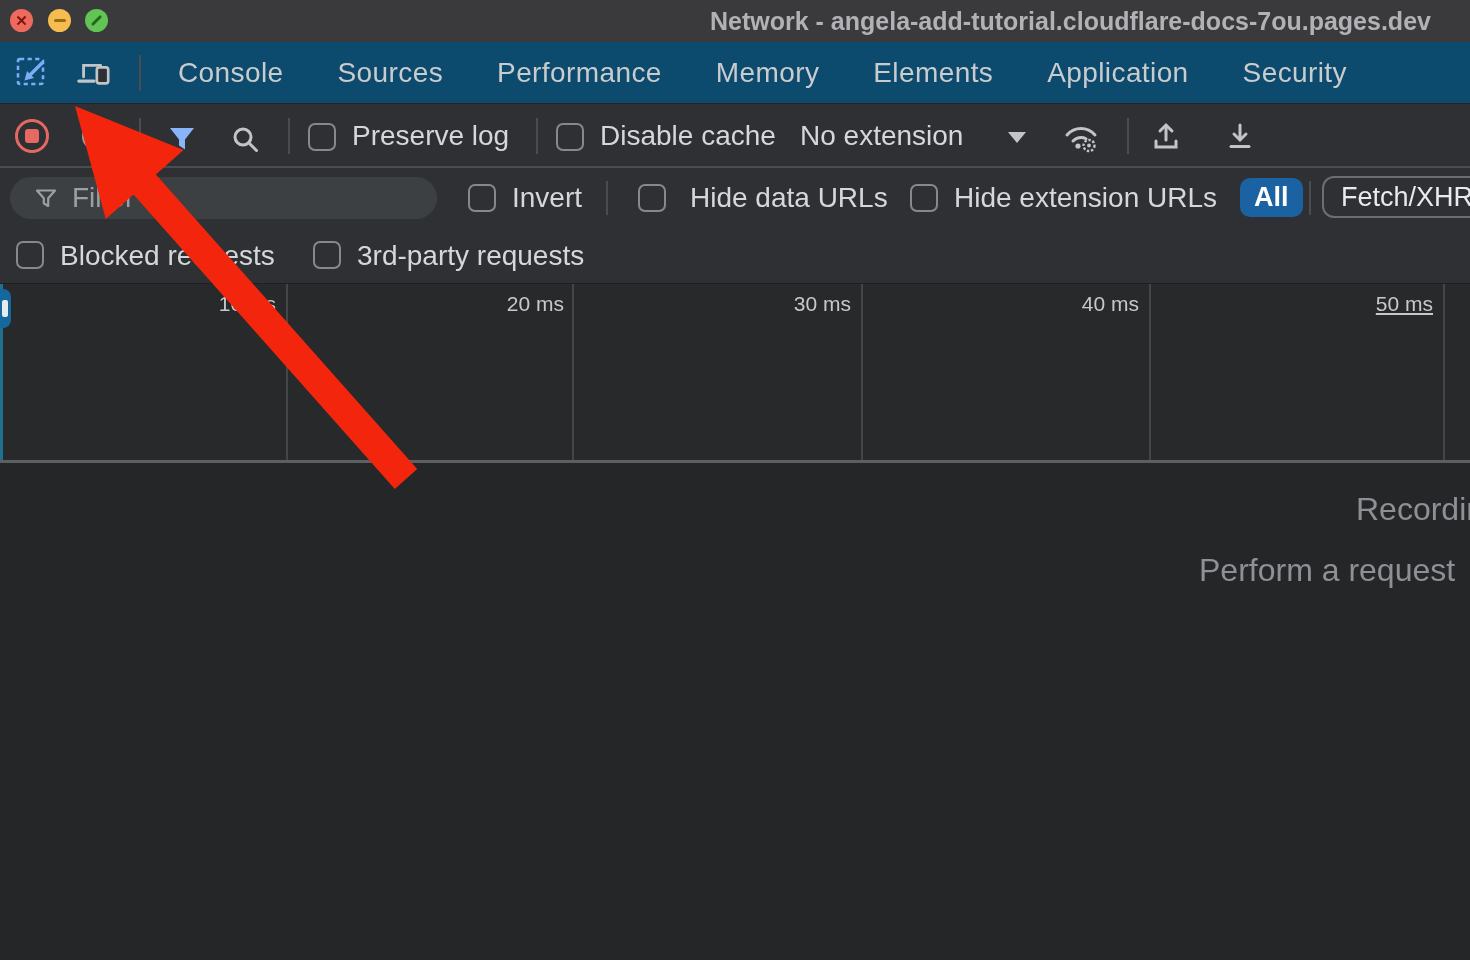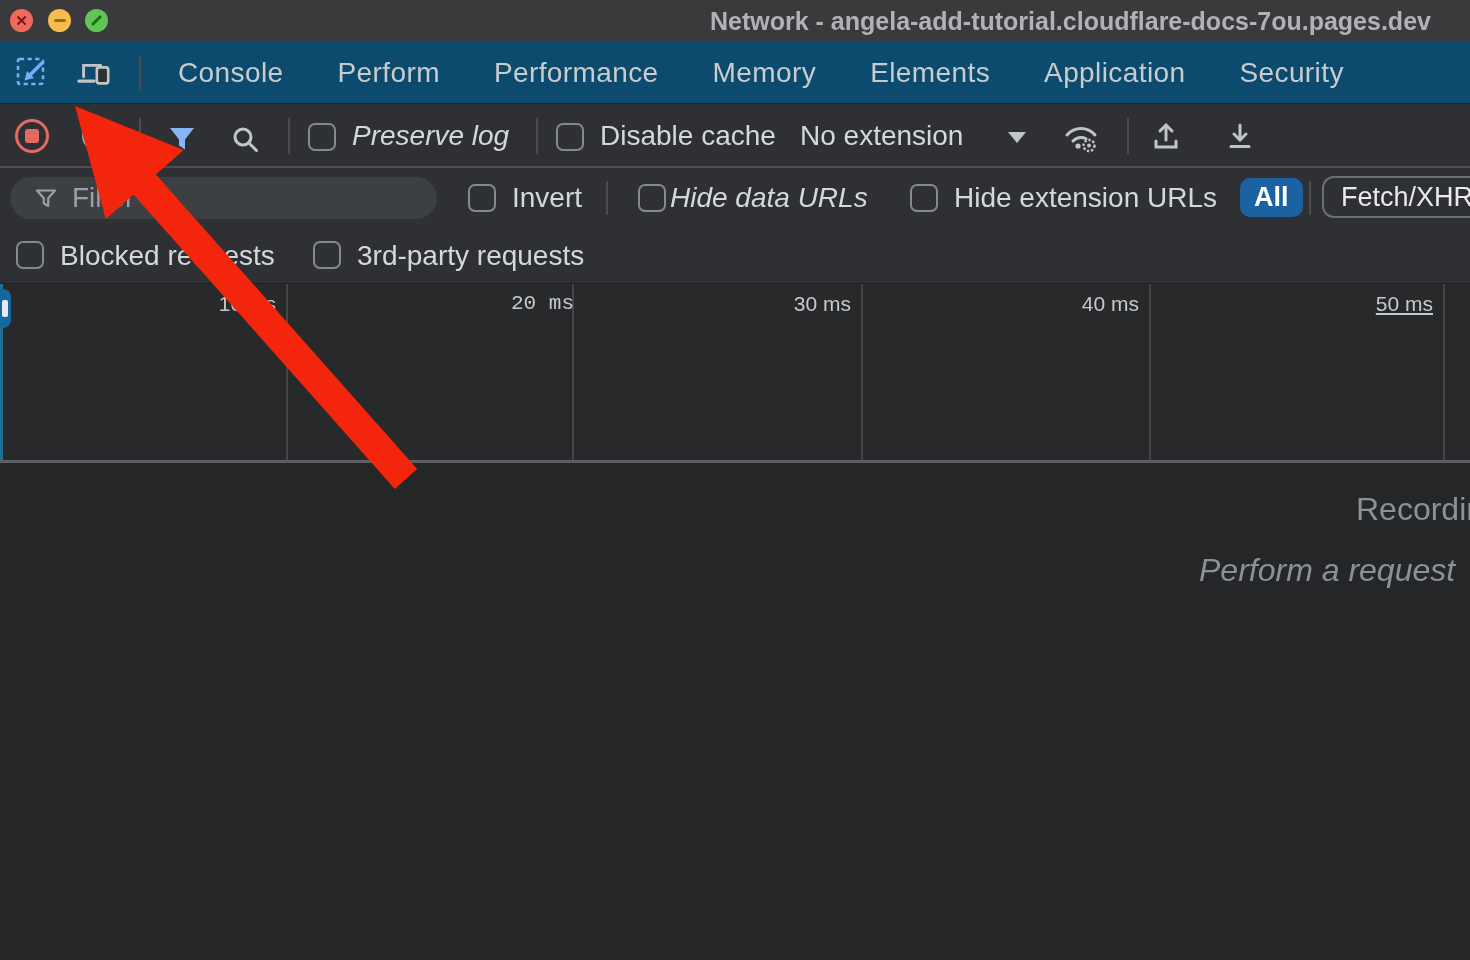--- a/index.html
+++ b/index.html
@@ -93,21 +93,21 @@
   .grip-line { position:absolute; left:0; top:0; bottom:0; width:3px; background:#20708f; }
   .grip-pill { position:absolute; left:-6px; top:5px; width:17px; height:39px;
                border-radius:8px; background:#15689f; }
   .grip-pill::after { content:""; position:absolute; left:8px; top:11px; width:6px; height:17px;
                       border-radius:2px; background:#e8eaed; }
 
   
   .bodyarea { position:relative; height:456px; background:#252628; }
   .empty-line { position:absolute; font-size:32px; color:#8d9196; white-space:nowrap; }
   .empty-line.l1 { left:1356px; top:28px; }
-  .empty-line.l2 { left:1199px; top:89px;font-style:italic; }
+  .empty-line.l2 { left:1199px; top:89px; }
 
   
   .arrow-overlay { position:absolute; left:0; top:0; width:1470px; height:960px;
                    pointer-events:none; z-index:60; }
 
   svg .st { stroke:#c2c5c8; stroke-width:3; fill:none; stroke-linecap:round; }
 </style>
 </head>
 <body>
 
@@ -137,21 +137,21 @@
     <div class="icon-btn device-btn">
       <svg width="38" height="36" viewBox="0 0 38 36">
         <path class="st" d="M8,22 V10 H26"></path>
         <line x1="3" y1="26.5" x2="19" y2="26.5" stroke="#c2c5c8" stroke-width="3.4" stroke-linecap="round"></line>
         <rect x="22" y="12" width="12" height="17" rx="2.5" fill="#2f3033" stroke="#c2c5c8" stroke-width="2.8"></rect>
       </svg>
     </div>
     <div class="vsep"></div>
     <nav class="tabs" id="tabs">
         <div class="tab">Console</div>
-        <div class="tab">Perform</div>
+        <div class="tab">Sources</div>
         <div class="tab">Performance</div>
         <div class="tab">Memory</div>
         <div class="tab">Elements</div>
         <div class="tab">Application</div>
         <div class="tab">Security</div>
       </nav>
   </div>
 
   <div class="row toolbar1">
     <div class="rec-outer">
@@ -165,21 +165,21 @@
       </svg>
     </div>
     <div class="icon-btn" style="left:227px; top:17px;">
       <svg width="30" height="30" viewBox="0 0 30 30">
         <circle class="st" cx="13" cy="13" r="8"></circle>
         <line class="st" x1="19.5" y1="19.5" x2="26.5" y2="26.5"></line>
       </svg>
     </div>
     <div class="vsep sep2"></div>
     <span class="cb" style="left:308px; top:19px;"></span>
-    <span class="lbl" style="left:352px;font-style:italic;">Preserve log</span>
+    <span class="lbl" style="left:352px;">Preserve log</span>
     <div class="vsep sep3"></div>
     <span class="cb" style="left:556px; top:19px;"></span>
     <span class="lbl" style="left:600px;">Disable cache</span>
     <span class="lbl" style="left:800px;">No extension</span>
     <span class="caret"></span>
     <div class="icon-btn" style="left:1060px; top:12px; width:42px; height:42px;">
       <svg width="42" height="42" viewBox="0 0 42 42">
         <path class="st" d="M7,19 C11,14.5 15.5,12.5 21,12.5 C26.5,12.5 31,14.5 35,19"></path>
         <path class="st" d="M13,25 C15.5,22.5 18,21.5 21,21.5 C23,21.5 24.5,21.9 26,22.7"></path>
         <circle cx="18" cy="30" r="2.6" fill="#c2c5c8"></circle>
@@ -208,42 +208,42 @@
     <div class="filter-pill">
       <svg width="24" height="24" viewBox="0 0 24 24">
         <path d="M3,4.5 H21 L14.2,12.3 V20 L9.8,17.2 V12.3 Z" fill="none" stroke="#9aa0a6" stroke-width="2.2" stroke-linejoin="round"></path>
       </svg>
       <input class="filter-input" value="" placeholder="Filter" style="">
     </div>
     <span class="cb" style="left:468px;"></span>
     <span class="lbl" style="left:512px;">Invert</span>
     <div class="vsep" style="left:606px;"></div>
     <span class="cb" style="left:638px;"></span>
-    <span class="lbl" style="left:670px;font-style:italic;">Hide data URLs</span>
+    <span class="lbl" style="left:690px;">Hide data URLs</span>
     <span class="cb" style="left:910px;"></span>
     <span class="lbl" style="left:954px;">Hide extension URLs</span>
     <div class="chip-all">All</div>
     <div class="vsep" style="left:1309px;"></div>
     <div class="chip-fetch">Fetch/XHR</div>
   </div>
 
   <div class="row blockedrow">
     <span class="cb" style="left:16px;"></span>
     <span class="lbl" style="left:60px;">Blocked requests</span>
     <span class="cb" style="left:313px;"></span>
     <span class="lbl" style="left:357px;text-align:center;">3rd-party requests</span>
   </div>
 
   <div class="timeline" id="timeline">
     <div class="grip-line"></div>
     <div class="grip-pill"></div>
   <div class="tl-divider" style="left: 286px;"></div>
       <div class="tl-label" style="left: 136px;">10 ms</div>
       <div class="tl-divider" style="left: 572px;"></div>
-      <div class="tl-label" style="left: 434px; font-family: Liberation Mono, monospace;">20 ms</div>
+      <div class="tl-label" style="left: 424px;">20 ms</div>
       <div class="tl-divider" style="left: 861px;"></div>
       <div class="tl-label" style="left: 711px;">30 ms</div>
       <div class="tl-divider" style="left: 1149px;"></div>
       <div class="tl-label" style="left: 999px;">40 ms</div>
       <div class="tl-divider" style="left: 1443px;"></div>
       <div class="tl-label" style="left: 1293px; text-decoration: underline;">50 ms</div>
     </div>
 
   <div class="bodyarea">
     <div class="empty-line l1">Recording</div>

